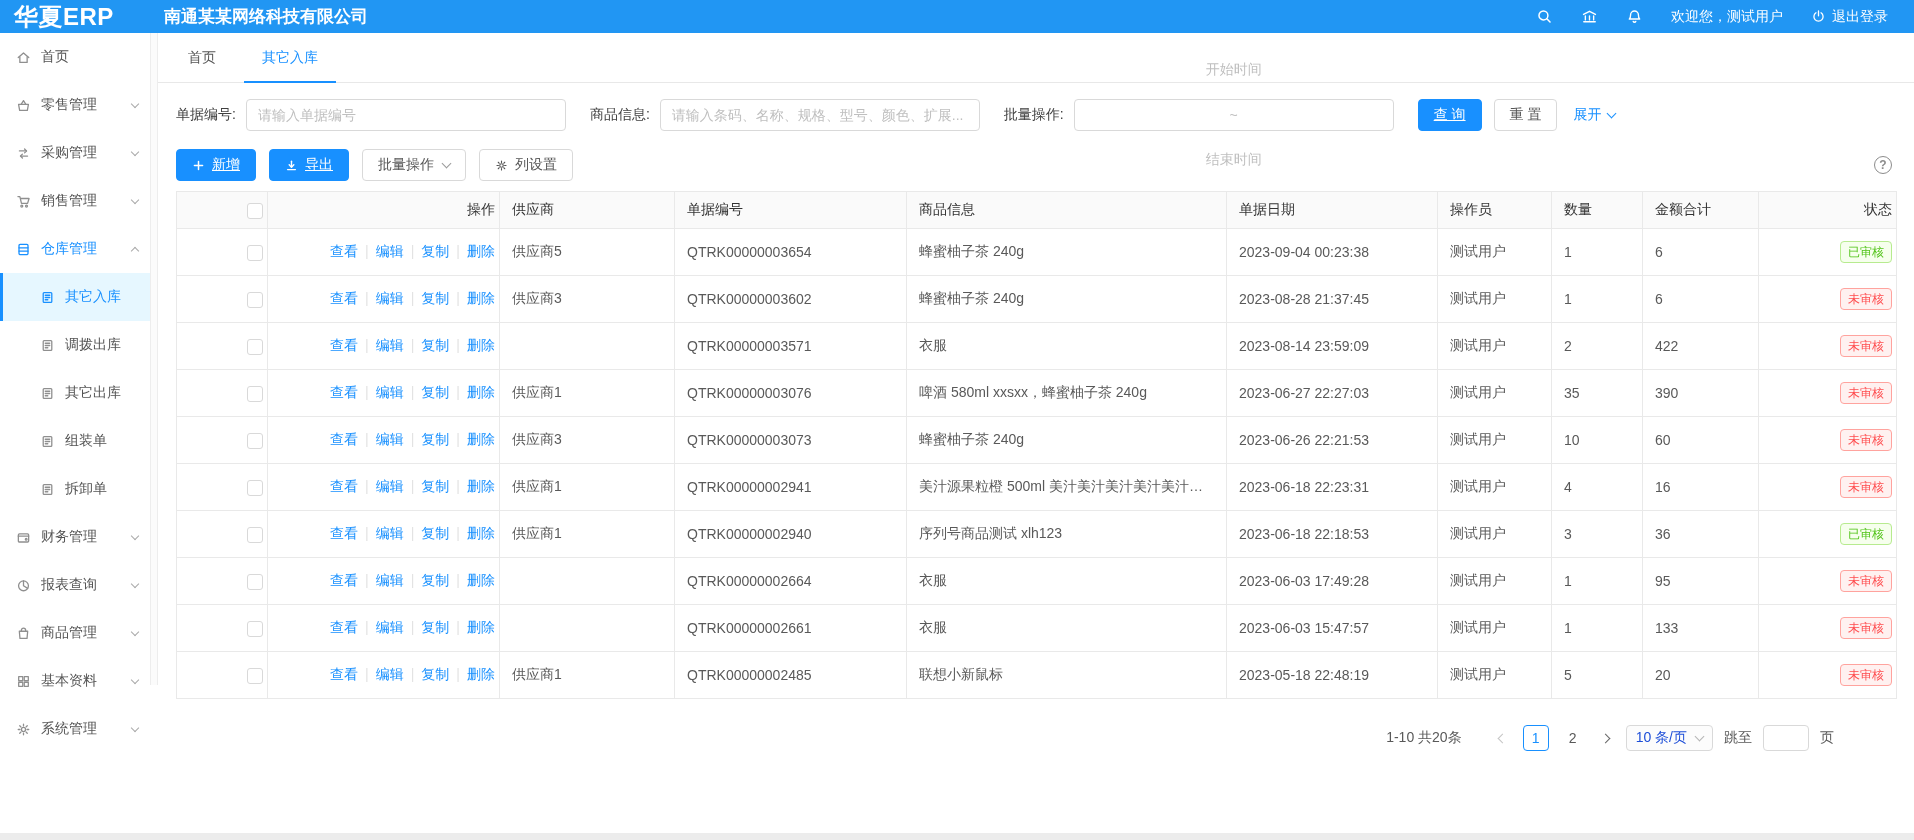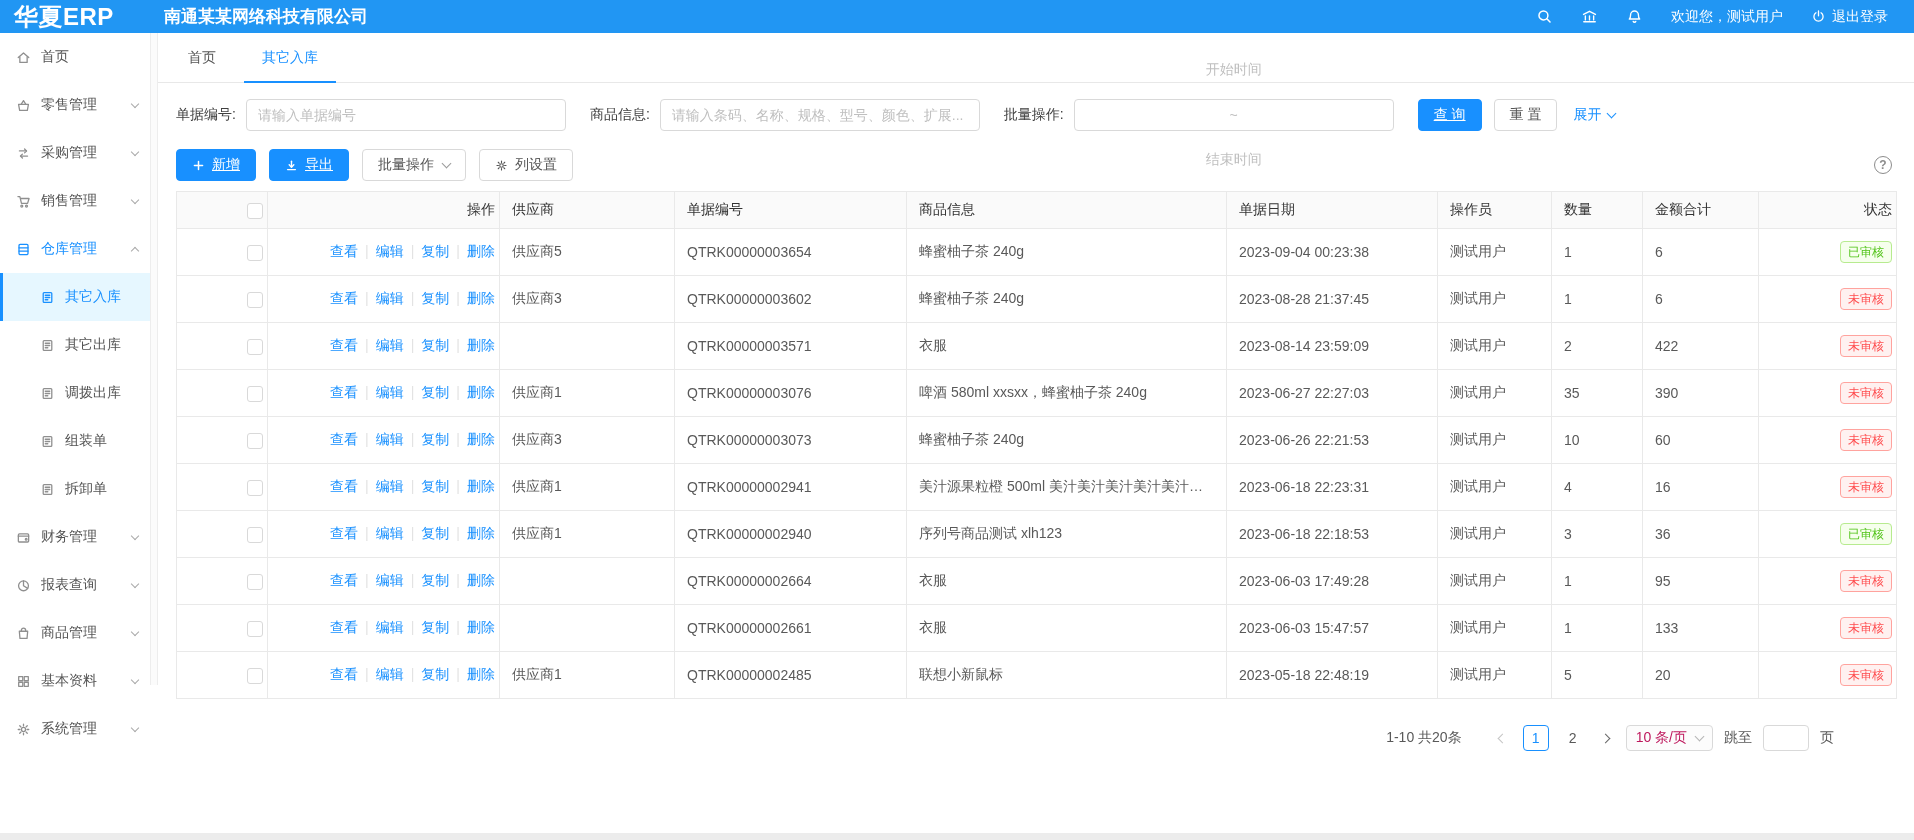--- a/index.html
+++ b/index.html
@@ -74,21 +74,21 @@
   .badge { display:inline-block; font-size:12px; line-height:20px; padding:0 7px; border-radius:4px; border:1px solid; }
 
   
   .pagination { margin-top:26px; display:flex; align-items:center; justify-content:flex-end; gap:11px; font-size:14px; color:#595959; padding-right:62px; }
   .pg-total { margin-right:21px; }
   .pg-arrow { display:inline-flex; align-items:center; justify-content:center; width:18px; height:26px; cursor:pointer; }
   .pg-arrow.prev { color:#c5c5c5; }
   .pg-arrow.next { color:#666; }
   .pg-num { min-width:26px; height:26px; display:inline-flex; align-items:center; justify-content:center; border-radius:4px; cursor:pointer; }
   .pg-num.active { border:1px solid var(--accent); color:var(--accent); }
-  .pg-select { height:26px; border:1px solid #d9d9d9; border-radius:4px; display:inline-flex; align-items:center; gap:9px; padding:0 9px; color:#be185d; cursor:pointer; background:#fcfcfc; }
+  .pg-select { height:26px; border:1px solid #d9d9d9; border-radius:4px; display:inline-flex; align-items:center; gap:9px; padding:0 9px; color:#1d4ed8; cursor:pointer; background:#fcfcfc; }
   .pg-select .chev { color:#b5b5b5; }
   .pg-input { width:46px; height:26px; border:1px solid #d9d9d9; border-radius:4px; outline:none; font-family:inherit; }
 
   
   .chev { display:inline-block; width:7px; height:7px; border-right:1.4px solid currentColor; border-bottom:1.4px solid currentColor; transform:rotate(45deg); margin-top:-3px; flex:none; }
   .chev.up { transform:rotate(-135deg); margin-top:3px; }
   .chev.left { transform:rotate(135deg); margin:0; }
   .chev.right { transform:rotate(-45deg); margin:0; }
   .side-item .chev { width:6px; height:6px; }
   .bottom-scroll { position:fixed; left:0; bottom:0; width:1914px; height:7px; background:#ececec; }
@@ -198,30 +198,30 @@
             </span>
             <span class="side-label">其它入库</span>
           </div>
           <div class="side-item child">
             <span class="ic">
               <svg viewBox="0 0 14 14" fill="none" stroke="currentColor" stroke-width="1.2" stroke-linecap="round" stroke-linejoin="round">
                 <rect x="3" y="2.5" width="8" height="9" rx=".8"></rect>
                 <path d="M4.9 4.9h4.2M4.9 7h4.2M4.9 9.1h2.4"></path>
               </svg>
             </span>
-            <span class="side-label">其它出库</span>
+            <span class="side-label">调拨出库</span>
           </div>
           <div class="side-item child">
             <span class="ic">
               <svg viewBox="0 0 14 14" fill="none" stroke="currentColor" stroke-width="1.2" stroke-linecap="round" stroke-linejoin="round">
                 <rect x="3" y="2.5" width="8" height="9" rx=".8"></rect>
                 <path d="M4.9 4.9h4.2M4.9 7h4.2M4.9 9.1h2.4"></path>
               </svg>
             </span>
-            <span class="side-label">调拨出库</span>
+            <span class="side-label">其它出库</span>
           </div>
           <div class="side-item child">
             <span class="ic">
               <svg viewBox="0 0 14 14" fill="none" stroke="currentColor" stroke-width="1.2" stroke-linecap="round" stroke-linejoin="round">
                 <rect x="3" y="2.5" width="8" height="9" rx=".8"></rect>
                 <path d="M4.9 4.9h4.2M4.9 7h4.2M4.9 9.1h2.4"></path>
               </svg>
             </span>
             <span class="side-label">组装单</span>
           </div>

